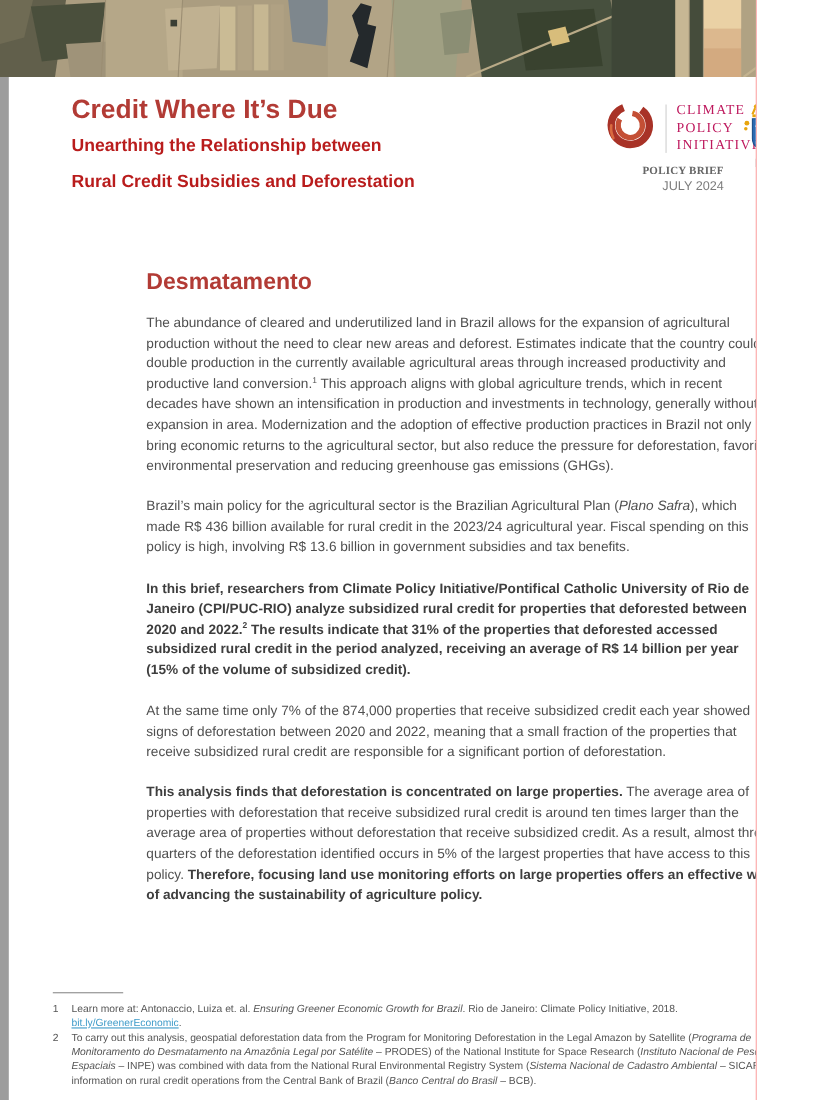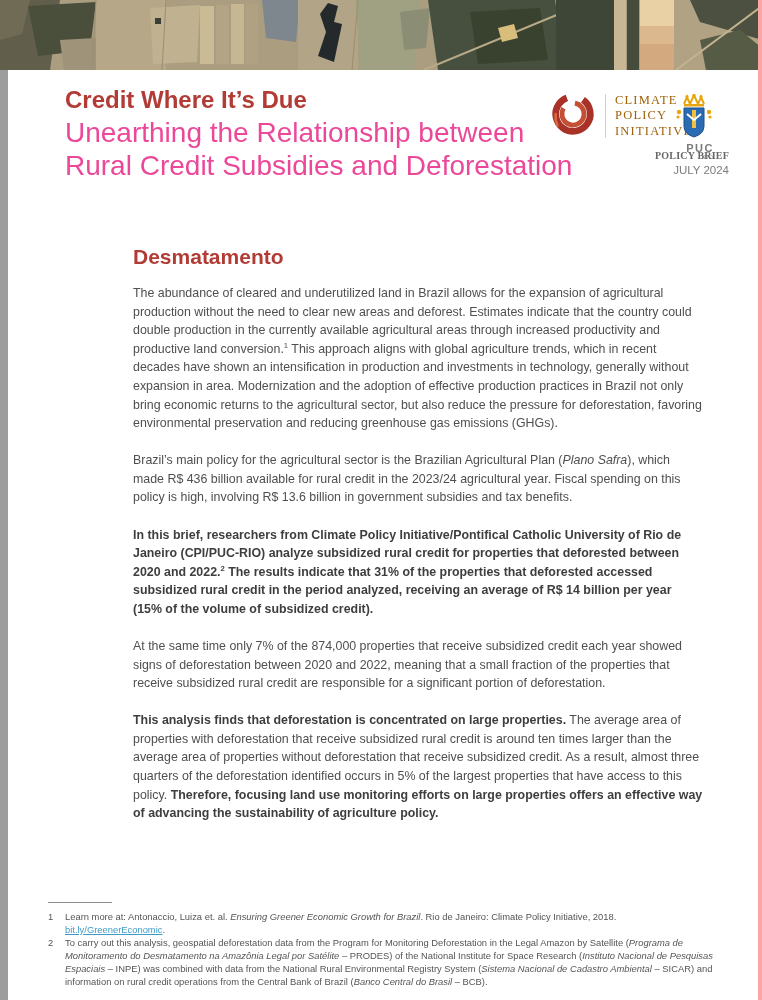--- a/index.html
+++ b/index.html
@@ -1,30 +1,30 @@
 <!DOCTYPE html>
 <html><head>
 <meta charset="utf-8">
 <style>
   html,body{margin:0;padding:0;background:#ffffff;}
-  .page{position:relative;width:762px;height:1000px;background:#ffffff;overflow:hidden;
-        font-family:"Liberation Sans",sans-serif;border-right:4px solid #fca5a5;box-sizing:border-box;}
+  .page{position:relative;width:688px;height:1000px;background:#ffffff;overflow:hidden;
+        font-family:"Liberation Sans",sans-serif;border-right:1px solid #fca5a5;box-sizing:border-box;}
   .banner{position:absolute;left:0;top:0;width:762px;height:70px;}
   .banner svg{display:block;width:762px;height:70px;}
   .left-strip{position:absolute;left:0;top:70px;width:8px;height:930px;background:#9d9d9d;}
 
   
   .header-titles{position:absolute;left:65px;top:83px;}
   .doc-title{font-size:24px;line-height:33px;font-weight:700;color:#b23b35;}
-  .doc-subtitle{font-size:28px;line-height:33px;font-weight:400;color:#ec4899;}
+  .doc-subtitle{font-size:16px;line-height:33px;font-weight:700;color:#b91c1c;}
 
   .cpi-logo{position:absolute;left:548px;top:89px;display:flex;align-items:center;}
   .cpi-divider{width:1px;height:44px;background:#cfcfcf;margin:0 9px 0 7px;}
   .cpi-wordmark{font-family:"Liberation Serif",serif;font-size:12.5px;line-height:15.5px;
-                letter-spacing:1.2px;color:#a16207;}
+                letter-spacing:1.2px;color:#be185d;}
   .puc-logo{position:absolute;left:666px;top:94px;width:48px;text-align:right;}
   .puc-name{font-size:11px;font-weight:700;letter-spacing:1.5px;color:#7a7a7a;line-height:11px;margin-top:1px;}
   .puc-sub{font-size:5px;letter-spacing:1px;color:#9a9a9a;line-height:6px;}
 
   .brief-meta{position:absolute;right:29px;top:148px;text-align:right;}
   .brief-type{font-size:10px;font-weight:700;color:#666;letter-spacing:0.2px;line-height:15px;font-family:Liberation Serif, serif;}
   .brief-date{font-size:11.5px;color:#7c7c7c;line-height:15px;}
 
   
   .content{position:absolute;left:133px;top:245px;width:570px;}

